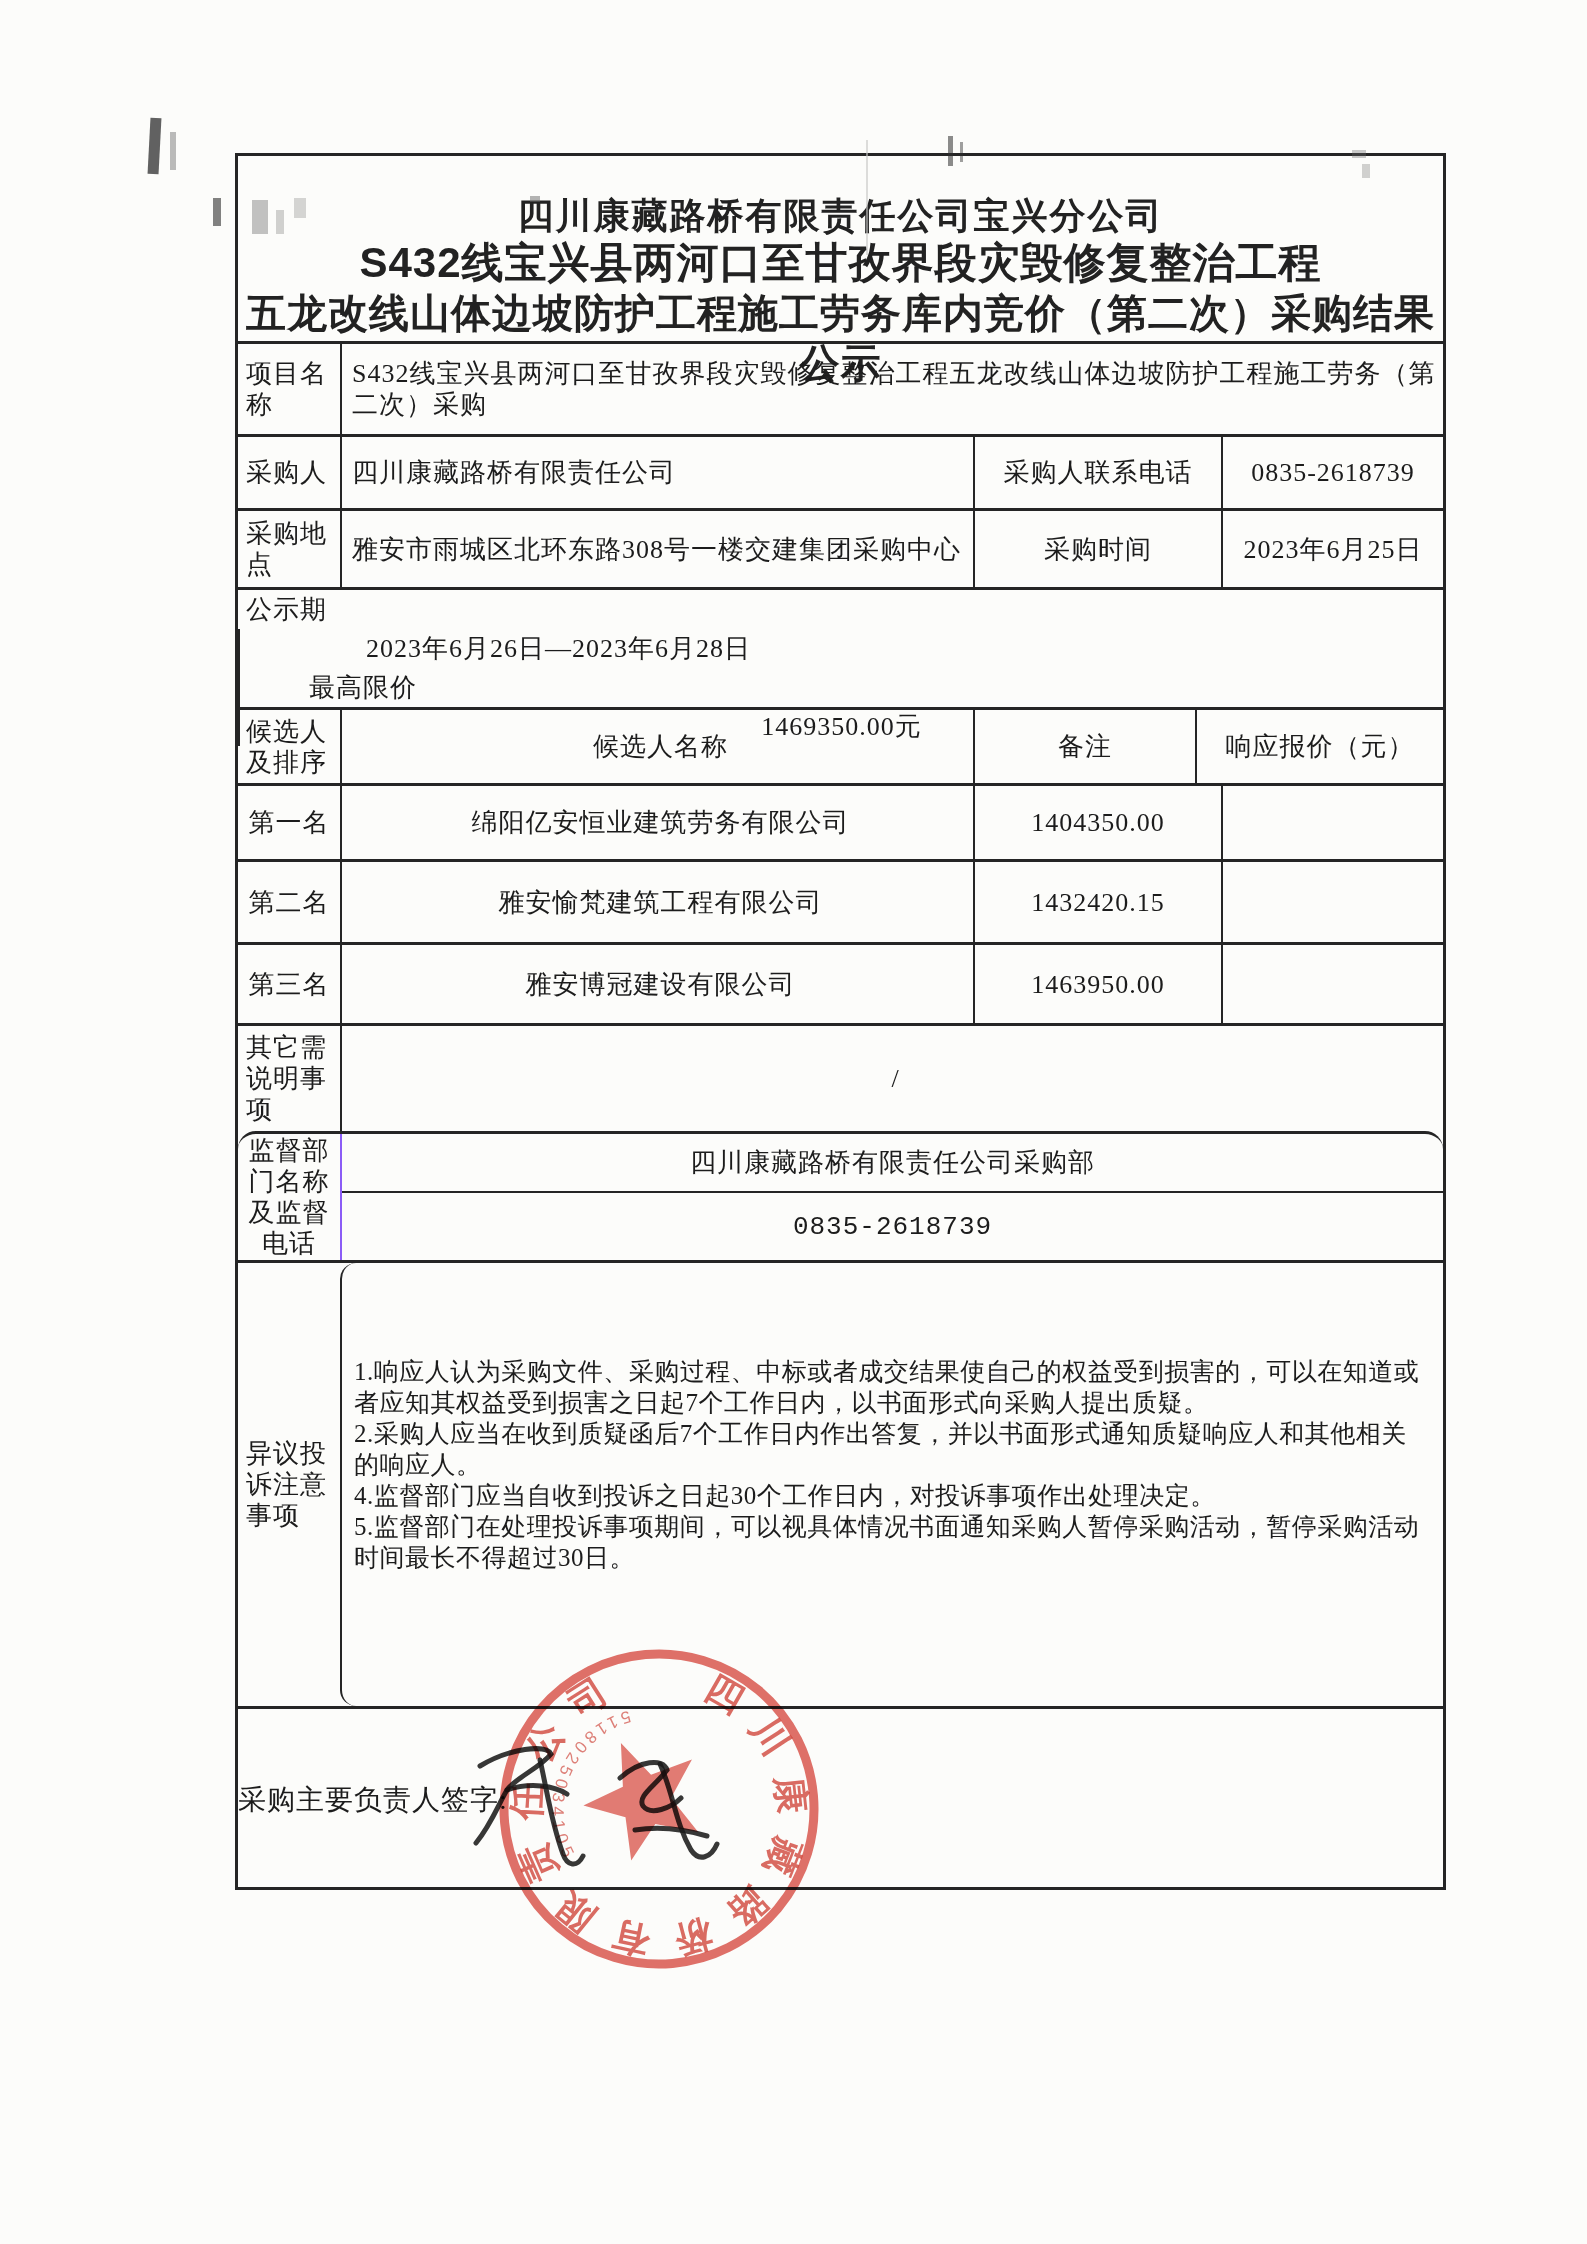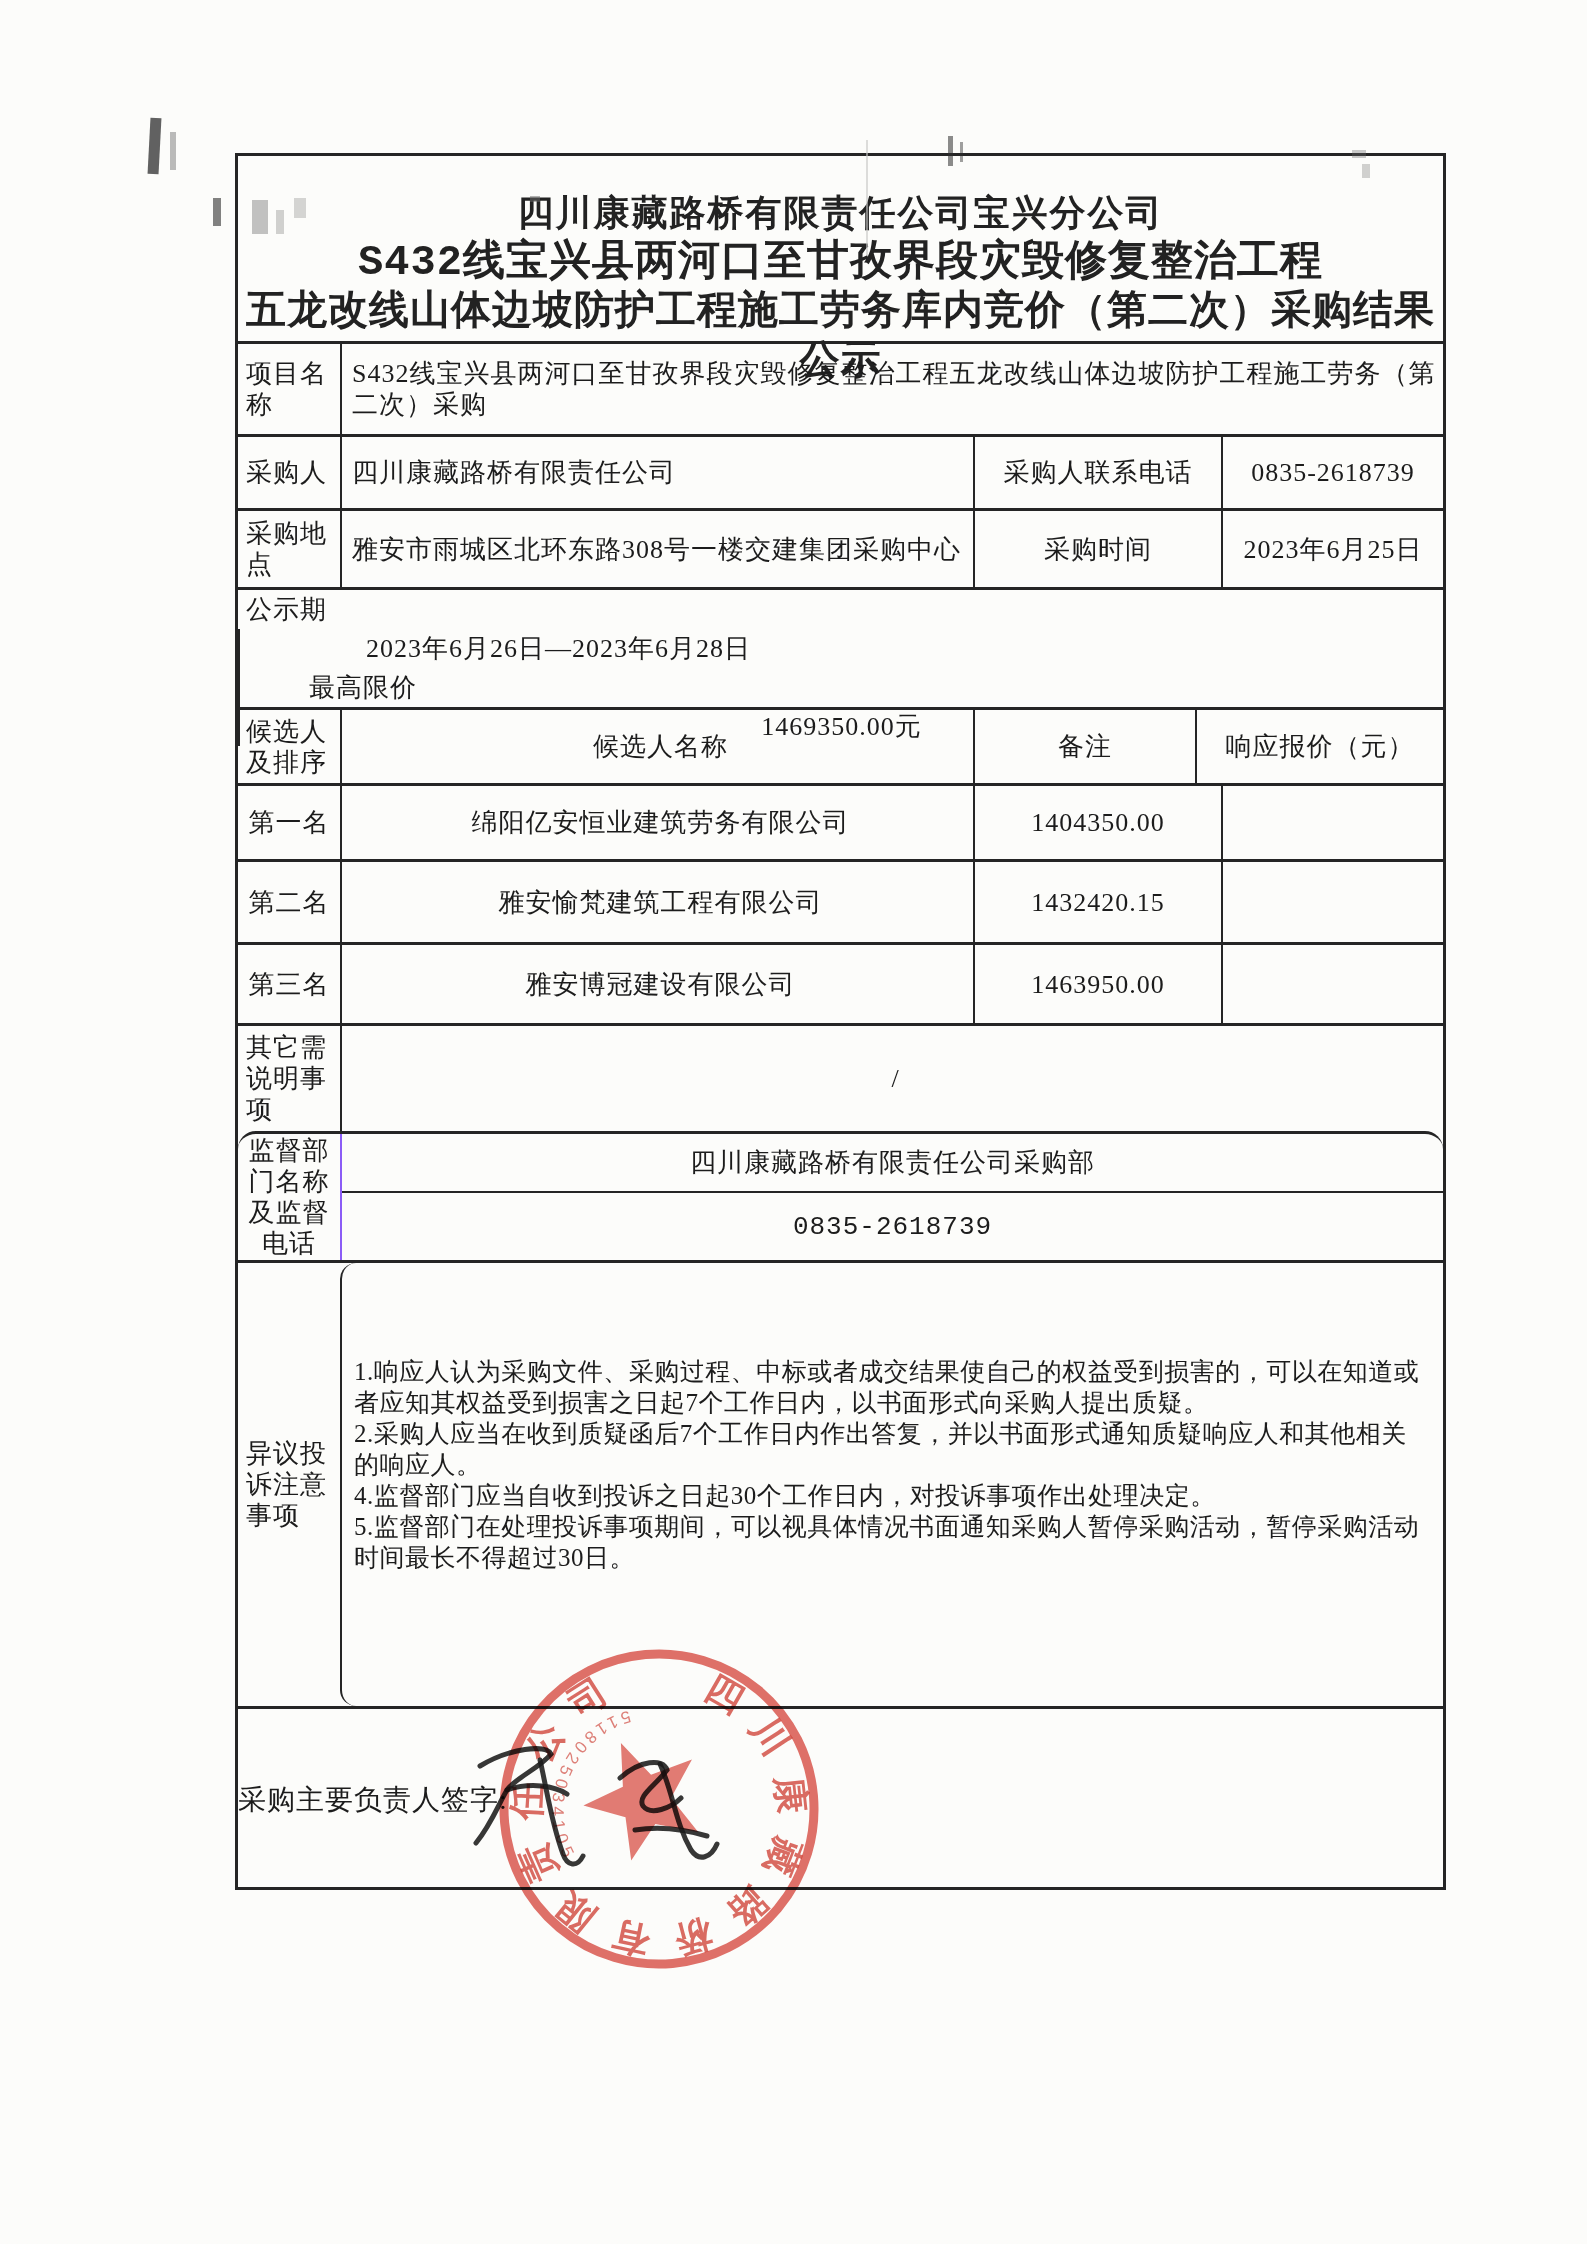--- a/index.html
+++ b/index.html
@@ -27,21 +27,21 @@
   .c-label.centered{justify-content:center; text-align:center; padding:4px 2px;}
   .c-val{width:633px; padding:4px 4px 4px 10px;}
   .c-3{width:248px; justify-content:center; text-align:center; padding:4px 2px;}
   .c-4{flex:1; justify-content:center; text-align:center; padding:4px 2px;}
   .c-merged{flex:1; padding:4px 4px 4px 10px;}
   .centertext{justify-content:center; text-align:center;}
   
   .title-block{
     height:185px; box-sizing:border-box; padding-top:38px;
     text-align:center;
-    font-family:Liberation Mono, monospace; font-weight:700;
+    font-family:Liberation Sans, sans-serif; font-weight:700;
     color:#222;
   }
   .title-l1{font-size:36px; line-height:44px; letter-spacing:2px;}
   .title-l2{font-size:42px; line-height:50px; letter-spacing:1px;}
   .title-l3{font-size:40px; line-height:50px; letter-spacing:1px;}
   
   .r-project{height:93px;}
   .r-project .c-merged{font-size:26px; line-height:31px;}
   .r-purchaser{height:74px;}
   .r-location{height:79px;}

